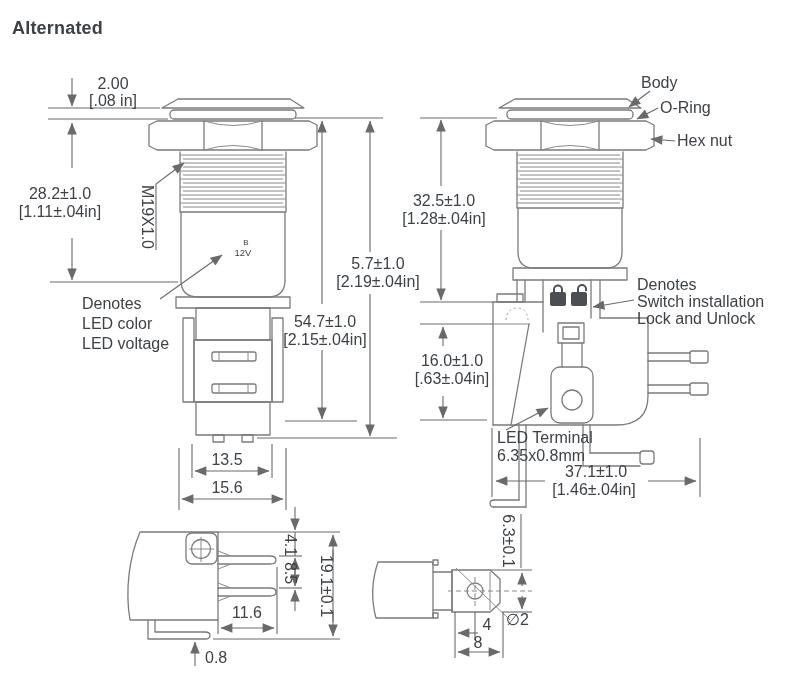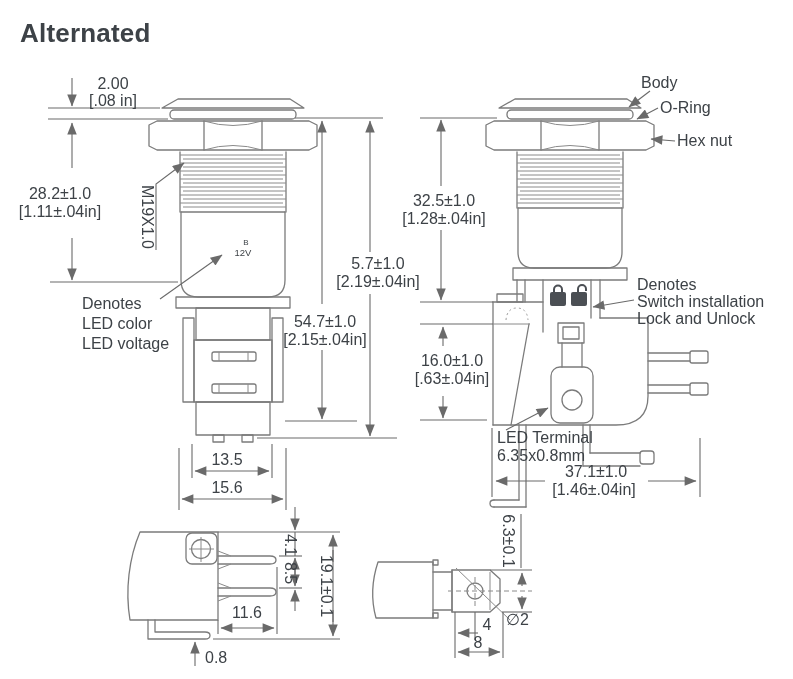--- a/index.html
+++ b/index.html
@@ -1,18 +1,18 @@
 <!DOCTYPE html>
 <html><head>
 <meta charset="utf-8">
 <style>
   html,body{margin:0;padding:0;background:#ffffff;}
   #stage{position:relative;width:793px;height:679px;background:#ffffff;overflow:hidden;
          font-family:"Liberation Sans",sans-serif;}
-  #drawing-title{position:absolute;left:20px;top:18px;font-size:26px;font-weight:700;
+  #drawing-title{position:absolute;left:12px;top:18px;font-size:18px;font-weight:700;
          color:#3d4247;letter-spacing:.2px;}
   svg{position:absolute;left:0;top:0;}
   .g-ln{stroke:#7b7b7b;fill:none;stroke-width:1.3;stroke-linejoin:round;stroke-linecap:round;}
   .g-th{stroke:#8a8a8a;fill:none;stroke-width:1;}
   .d-ln{stroke:#6a6a6a;fill:none;stroke-width:1.1;}
   .dash{stroke:#8a8a8a;fill:none;stroke-width:1;stroke-dasharray:5 3;}
   .dot{stroke:#9a9a9a;fill:none;stroke-width:1;stroke-dasharray:2 3;}
   .lock{fill:#4b4f54;stroke:none;}
   .lock-sh{stroke:#4b4f54;fill:none;stroke-width:2;}
   .t{font-family:"Liberation Sans",sans-serif;font-size:16px;font-weight:500;fill:#3d4247;}

